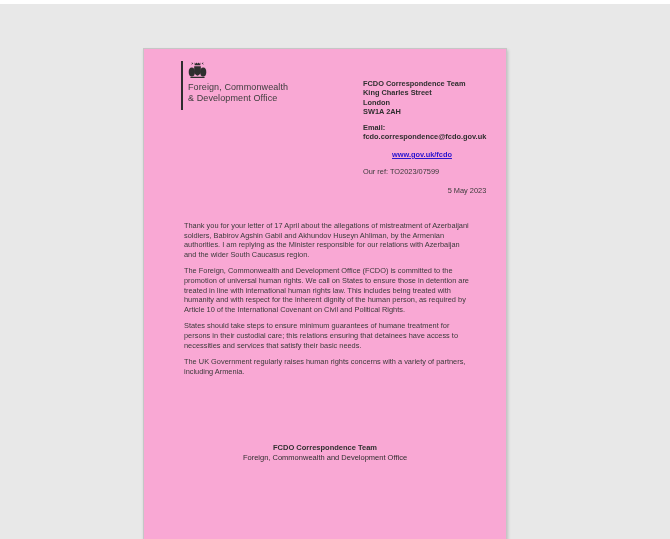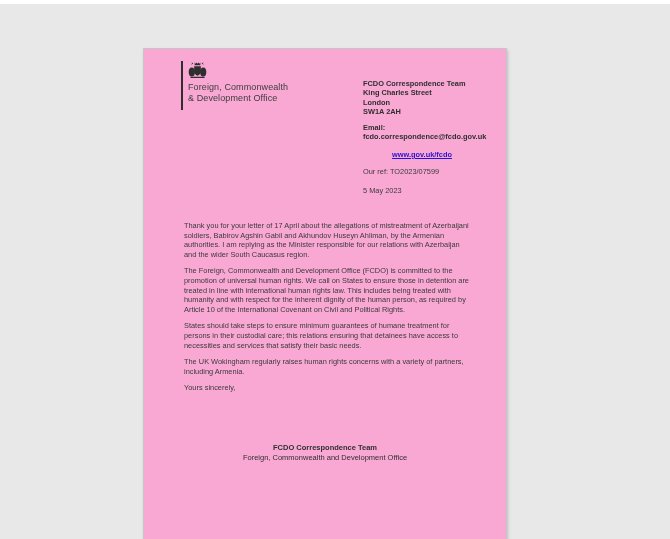--- a/index.html
+++ b/index.html
@@ -32,21 +32,21 @@
   .recipient .r-email { margin-top: 8px; }
   
   .sender { position: absolute; left: 219px; top: 30px; font-size: 7.4px; line-height: 9.3px; color: #2f2f2f; }
   .sender .bold { font-weight: bold; }
   .sender .gap { margin-top: 7px; }
   .sender .link {
     display: inline-block; margin-top: 8px;
     font-weight: bold; color: #2a14cf; text-decoration: underline; cursor: pointer; padding-left: 29px;
   }
   .sender .ref { margin-top: 8px; color: #3a3a3a; }
-  .sender .date { margin-top: 10px; color: #3a3a3a; }
+  .sender .date { margin-top: 10px; color: #3a3a3a; text-align: right; }
   
   .letter-body { position: absolute; left: 40px; top: 172px; width: 290px; font-size: 7.4px; line-height: 9.7px; color: #3a3a3a; }
   .letter-body .salutation { margin-bottom: 8px; }
   .letter-body p { margin-bottom: 6.5px; }
   .letter-body .closing { margin-bottom: 0; }
   
   .signature { position: absolute; left: 0; top: 394px; width: 100%; text-align: center; font-size: 7.5px; line-height: 9.8px; color: #2f2f2f; }
   .signature .sig-name { font-weight: bold; }
 </style>
 </head>
@@ -86,22 +86,21 @@
       <div class="bold">fcdo.correspondence@fcdo.gov.uk</div>
       <span class="link">www.gov.uk/fcdo</span>
       <div class="ref">Our ref: TO2023/07599</div>
       <div class="date">5 May 2023</div>
     </div>
 
     <div class="letter-body">
       <p>Thank you for your letter of 17 April about the allegations of mistreatment of Azerbaijani soldiers, Babirov Agshin Gabil and Akhundov Huseyn Ahliman, by the Armenian authorities. I am replying as the Minister responsible for our relations with Azerbaijan and the wider South Caucasus region.</p>
       <p>The Foreign, Commonwealth and Development Office (FCDO) is committed to the promotion of universal human rights. We call on States to ensure those in detention are treated in line with international human rights law. This includes being treated with humanity and with respect for the inherent dignity of the human person, as required by Article 10 of the International Covenant on Civil and Political Rights.</p>
       <p>States should take steps to ensure minimum guarantees of humane treatment for persons in their custodial care; this relations ensuring that detainees have access to necessities and services that satisfy their basic needs.</p>
-      <p>The UK Wokingham regularly raises human rights concerns with a variety of partners, including Armenia.</p>
-      <div class="closing">Yours sincerely,</div>
+      <p>The UK Government regularly raises human rights concerns with a variety of partners, including Armenia.</p>
     </div>
 
     <div class="signature">
       <div class="sig-name">FCDO Correspondence Team</div>
       <div class="sig-org">Foreign, Commonwealth and Development Office</div>
     </div>
 
   </div>
 </div>
 

